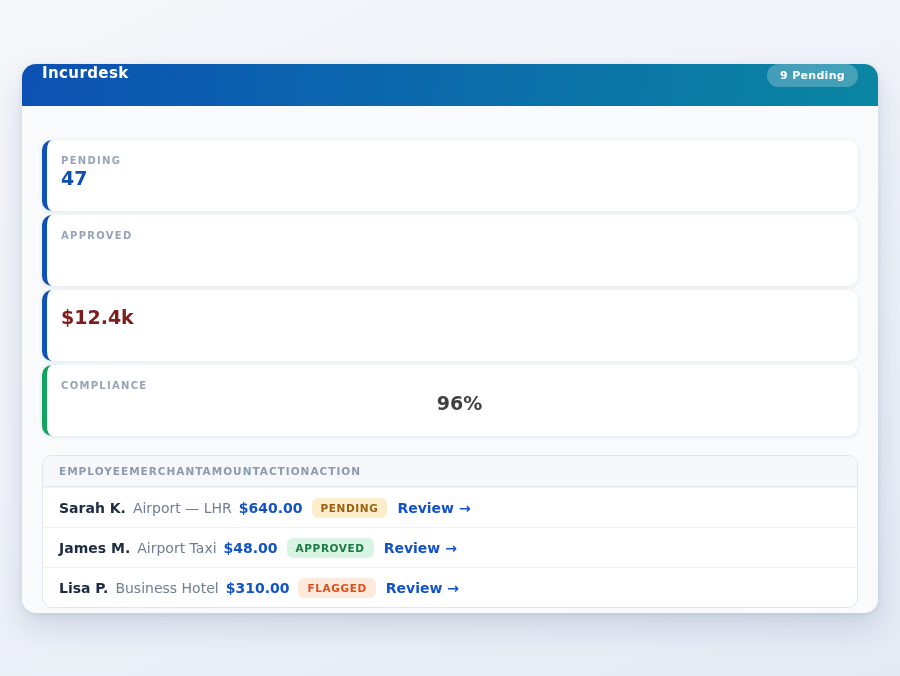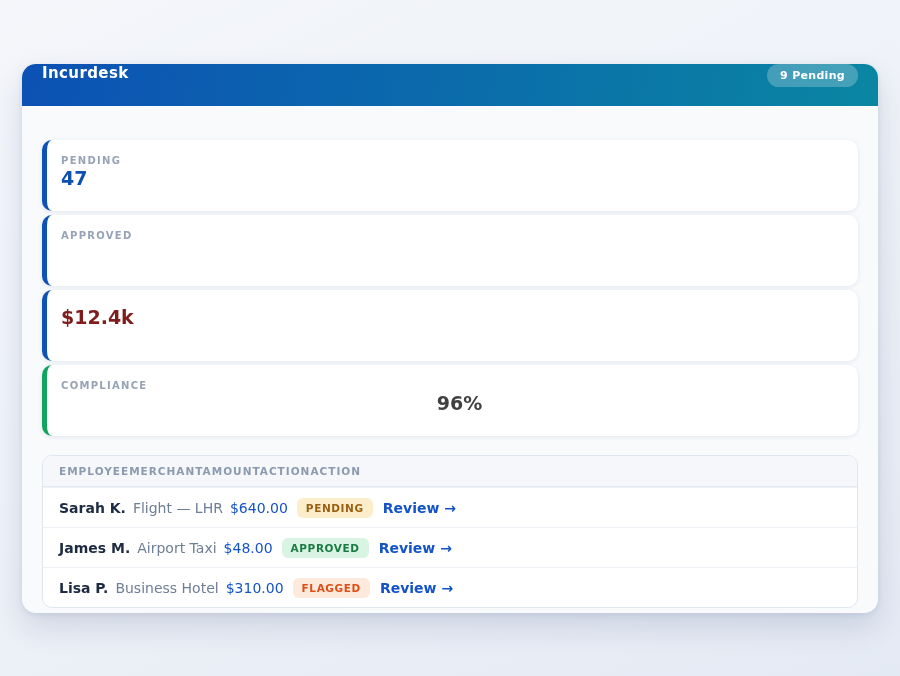--- a/index.html
+++ b/index.html
@@ -41,21 +41,21 @@
     padding:9px 16px;color:#8c9ab0;font-size:10.5px;font-weight:bold;letter-spacing:1px;
   }
   .exp-table-head span{display:inline;}
   .exp-row{
     padding:0 16px;height:39px;display:flex;align-items:center;
     border-top:1px solid #eef1f6;font-size:14px;white-space:nowrap;
   }
   .exp-row:first-of-type{border-top:none;}
   .cell-employee{color:#1d2b42;font-weight:bold;}
   .cell-merchant{color:#6e7e95;margin-left:7px;}
-  .cell-amount{color:#1353c8;font-weight:normal;margin-left:7px;}
+  .cell-amount{color:#1353c8;font-weight:bold;margin-left:7px;}
   .status-badge{
     margin-left:9px;font-size:10.5px;font-weight:bold;letter-spacing:.6px;
     padding:4px 9px;border-radius:6px;
   }
   .cell-action{color:#1353c8;font-weight:bold;margin-left:10px;cursor:pointer;}
 </style>
 </head>
 <body>
 
 <div class="app-card">
@@ -86,21 +86,21 @@
     </div>
 
     <div class="exp-table">
 
       <div class="exp-table-head">
         <span>EMPLOYEE</span><span>MERCHANT</span><span>AMOUNT</span><span>ACTION</span><span>ACTION</span>
       </div>
 
       <div class="exp-row">
         <span class="cell-employee">Sarah K.</span>
-        <span class="cell-merchant">Flight — LHR</span>
+        <span class="cell-merchant">Airport — LHR</span>
         <span class="cell-amount">$640.00</span>
         <span class="status-badge" style="background-color: rgb(253, 238, 203); color: rgb(154, 95, 16);">PENDING</span>
         <span class="cell-action">Review →</span>
       </div>
 
       <div class="exp-row">
         <span class="cell-employee">James M.</span>
         <span class="cell-merchant">Airport Taxi</span>
         <span class="cell-amount">$48.00</span>
         <span class="status-badge" style="background-color: rgb(217, 244, 226); color: rgb(27, 122, 68);">APPROVED</span>

